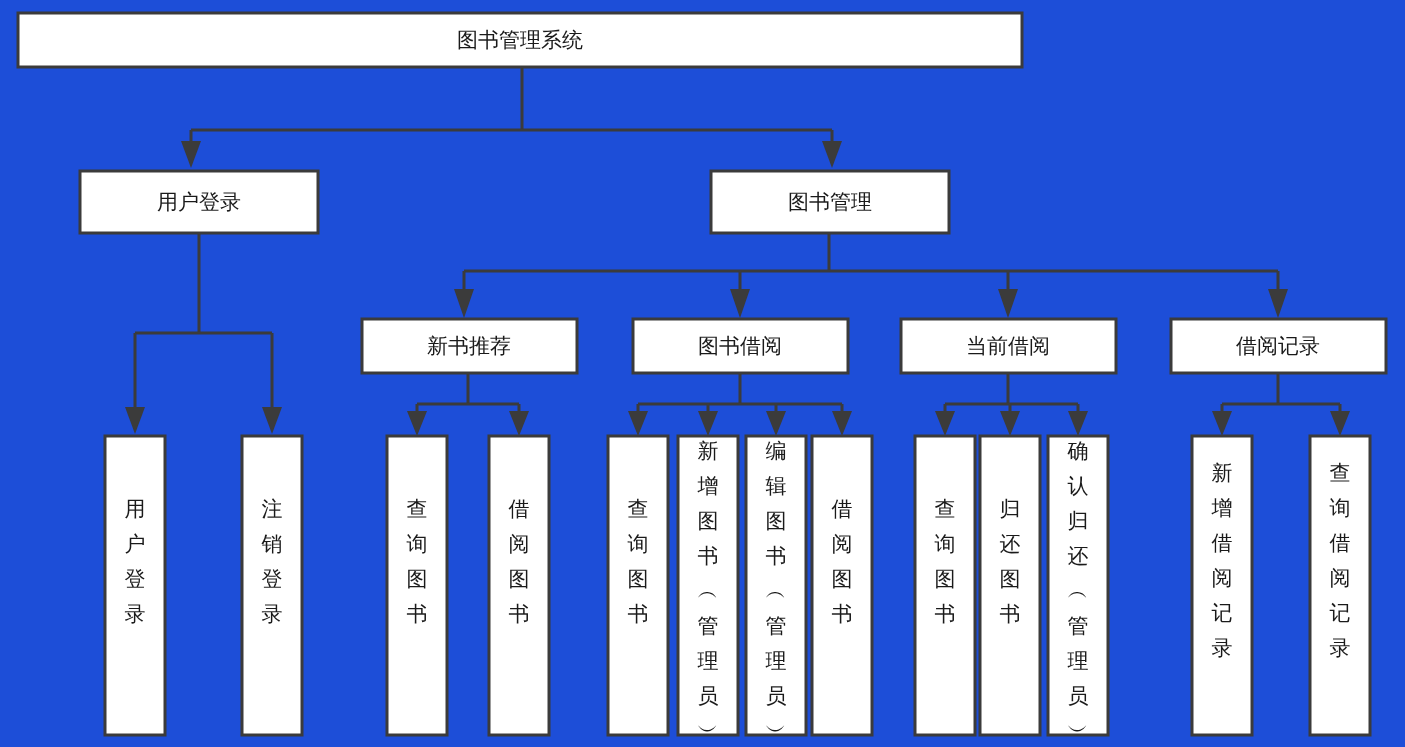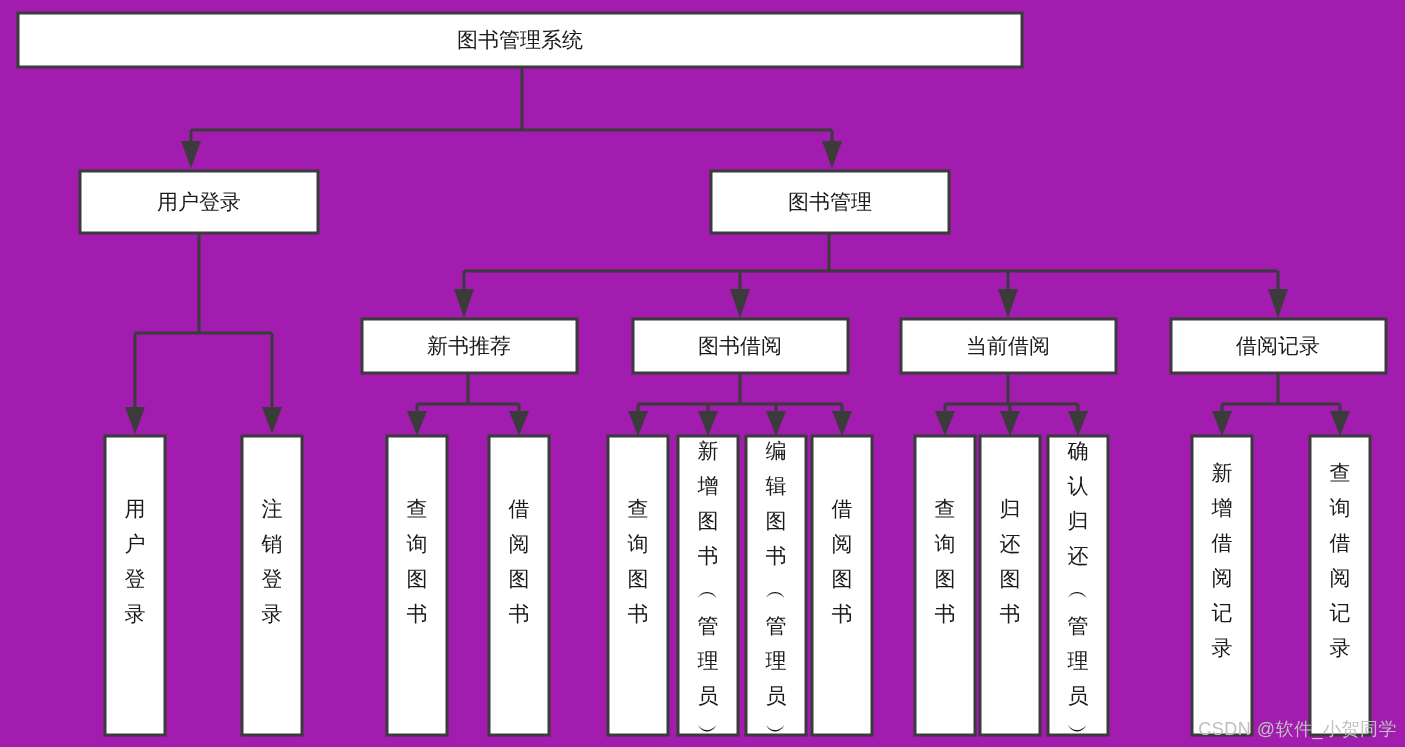--- a/index.html
+++ b/index.html
@@ -10,21 +10,21 @@
   body {
     width: 1405px;
     height: 747px;
     font-family: "Liberation Sans", "DejaVu Sans", sans-serif;
     overflow: hidden;
   }
   #diagram-root {
     position: relative;
     width: 1405px;
     height: 747px;
-    background: #a21caf;
+    background: #1d4ed8;
   }
   svg.diagram {
     position: absolute;
     top: 0;
     left: 0;
     width: 1405px;
     height: 747px;
     display: block;
   }
   .node-box {
@@ -230,15 +230,14 @@
       <rect class="node-box" x="1192" y="436" width="60" height="299"></rect>
       <text class="node-label-v" x="1222" y="480"><tspan x="1222" y="480">新</tspan><tspan x="1222" y="515">增</tspan><tspan x="1222" y="550">借</tspan><tspan x="1222" y="585">阅</tspan><tspan x="1222" y="620">记</tspan><tspan x="1222" y="655">录</tspan></text>
     </g>
     <g>
       <rect class="node-box" x="1310" y="436" width="60" height="299"></rect>
       <text class="node-label-v" x="1340" y="480"><tspan x="1340" y="480">查</tspan><tspan x="1340" y="515">询</tspan><tspan x="1340" y="550">借</tspan><tspan x="1340" y="585">阅</tspan><tspan x="1340" y="620">记</tspan><tspan x="1340" y="655">录</tspan></text>
     </g>
 
   </svg>
 
-  <div class="watermark">CSDN @软件_小贺同学</div>
 
 </div>
 
 </body></html>

